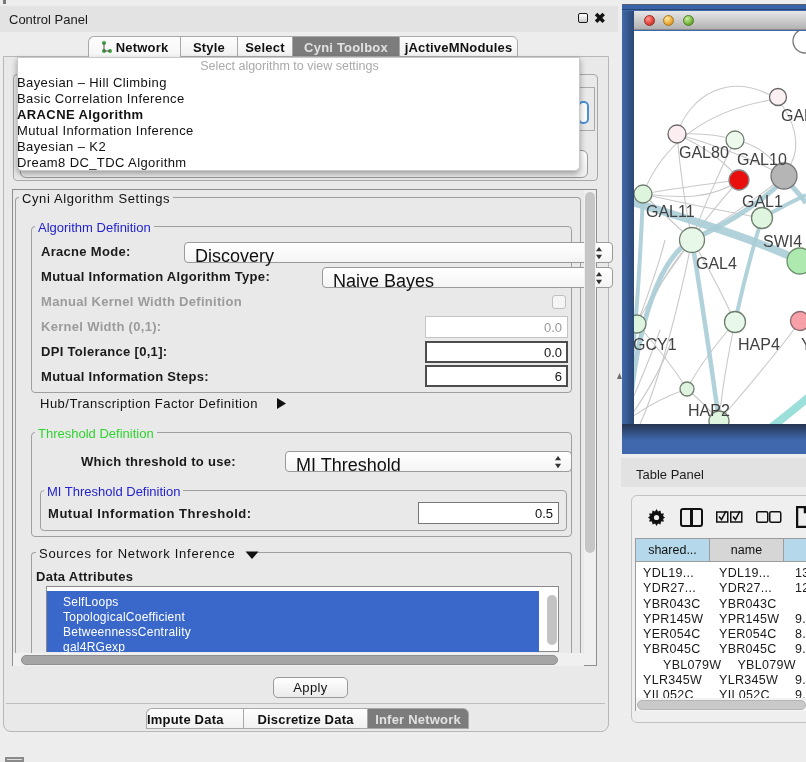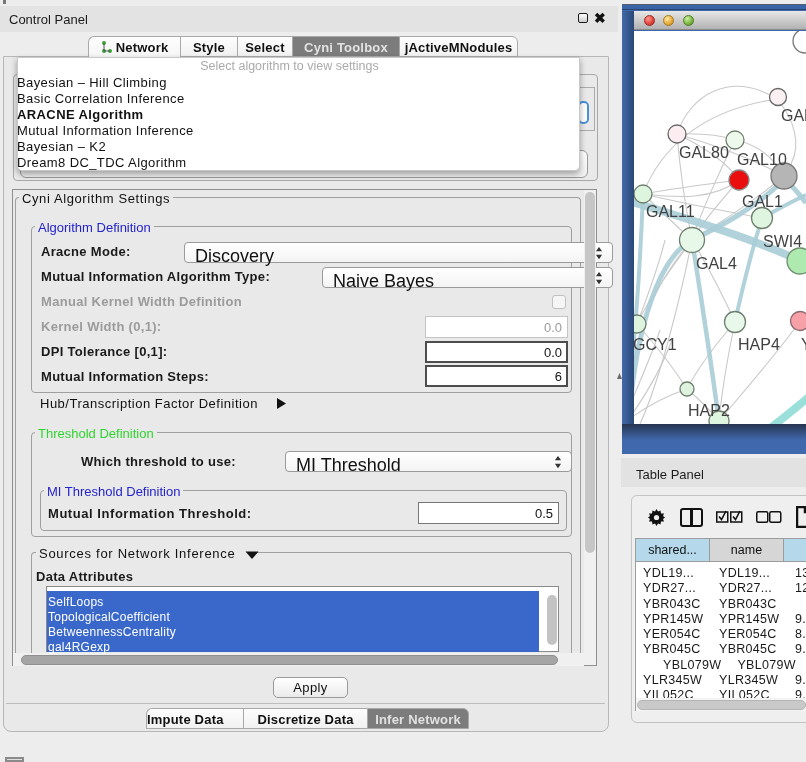--- a/index.html
+++ b/index.html
@@ -114,21 +114,21 @@
 
 <div class="groupbox" style="left:31px;top:552px;width:541px;height:113px;border-bottom:none;border-radius:4px 4px 0 0;"></div>
 <div class="abs" style="left:36px;top:546px;background:#e9e9e9;padding:0 3px;font-size:13px;color:#111;letter-spacing:0.72px;">Sources for Network Inference &nbsp;</div>
 <svg class="abs" style="left:244px;top:550px;z-index:2;" width="16" height="10" viewBox="0 0 15 10">
     <path d="M1 1.5 L14 1.5 L7.5 9 Z" fill="#111"></path>
   </svg>
 <div class="boldlbl" style="left:36px;top:569px;">Data Attributes</div>
 
 <div class="abs" style="left:46px;top:586px;width:513px;height:66px;border:1px solid #8a8a8a;background:#fff;"></div>
 <div class="abs" style="left:47px;top:591px;width:492px;height:61px;background:#3a68ca;"></div>
-<div class="abs" style="left:48px;top:594.5px;font-size:12px;color:#fff;line-height:15.3px;z-index:2;letter-spacing:0.25px;">SelfLoops<br>TopologicalCoefficient<br>BetweennessCentrality<br>gal4RGexp</div>
+<div class="abs" style="left:63px;top:594.5px;font-size:12px;color:#fff;line-height:15.3px;z-index:2;letter-spacing:0.25px;">SelfLoops<br>TopologicalCoefficient<br>BetweennessCentrality<br>gal4RGexp</div>
 <div class="abs" style="left:547px;top:595px;width:10px;height:50px;background:#c3c3c3;border-radius:5px;"></div>
 
 <div class="abs" style="left:584px;top:190px;width:12px;height:475px;background:#f0f0f0;"></div>
 <div class="abs" style="left:585px;top:192px;width:10px;height:361px;background:#c6c6c6;border-radius:5px;"></div>
 <div class="abs" style="left:13px;top:653px;width:571px;height:13px;background:#f0f0f0;"></div>
 <div class="abs" style="left:21px;top:655px;width:537px;height:10px;background:#a5a5a5;border:1px solid #909090;border-radius:5px;"></div>
 
 <div class="abs" style="left:273px;top:677px;width:75px;height:21px;border:1px solid #9a9a9a;border-radius:5px;background:linear-gradient(#ffffff,#eaeaea);text-align:center;font-size:13px;color:#111;letter-spacing:0.4px;padding-top:2px;">Apply</div>
 
 <div class="abs" style="left:6px;top:703px;width:599px;height:1px;background:#bdbdbd;"></div>

